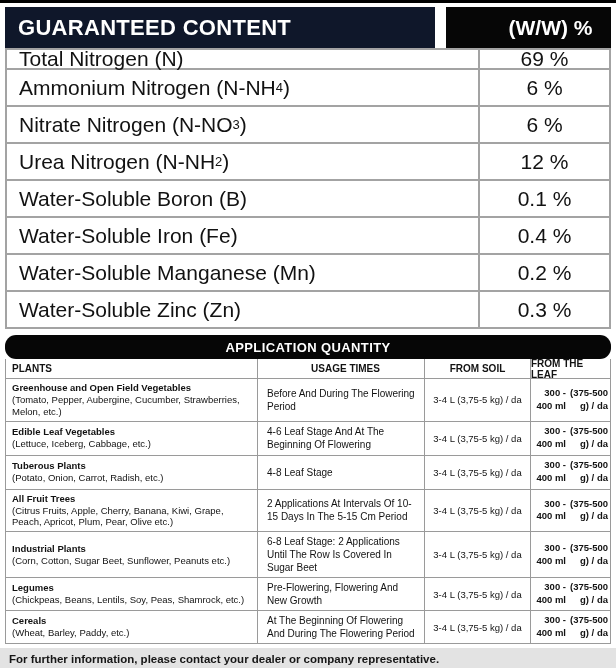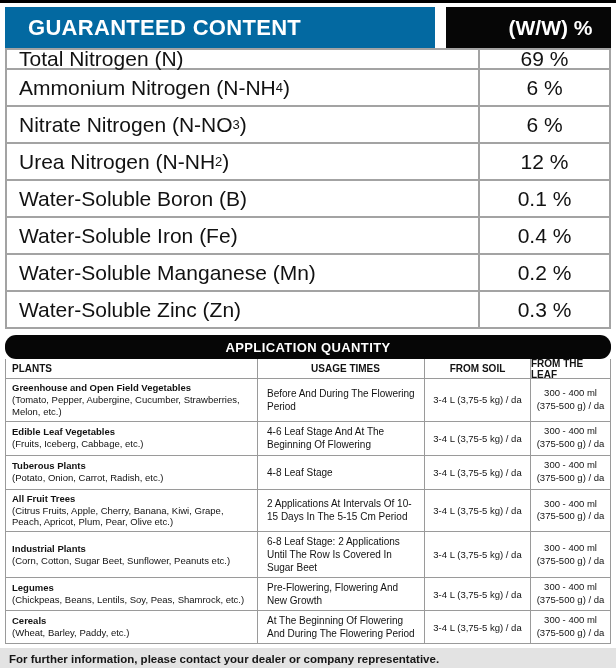--- a/index.html
+++ b/index.html
@@ -7,22 +7,22 @@
     width:616px; height:668px; background:#ffffff; overflow:hidden;
     font-family:"Liberation Sans", sans-serif; color:#121212;
     -webkit-font-smoothing:antialiased;
   }
   .top-edge { height:3px; background:#000; }
 
   
   .gc-table { margin:4px 5px 0 5px; }
   .gc-header { display:flex; gap:11px; height:41px; }
   .gc-cell-title {
-    flex:1; background:#0369a1; color:#fff; font-weight:700; font-size:22px;
-    letter-spacing:0.3px; display:flex; align-items:center; padding-left:23px;
+    flex:1; background:#0f172a; color:#fff; font-weight:700; font-size:22px;
+    letter-spacing:0.3px; display:flex; align-items:center; padding-left:13px;
   }
   .gc-cell-unit {
     width:121px; background:#060606; color:#fff; font-weight:700; font-size:21px;
     display:flex; align-items:center; justify-content:center;padding-left:44px;
   }
   .gc-row {
     display:flex; height:37px; box-sizing:border-box;
     border:2px solid #a3a3a3; border-top:none;
   }
   .gc-row.first { border-top:2px solid #a3a3a3; height:22px; }
@@ -50,21 +50,21 @@
   .c-usage  { width:167px; border-left:1px solid #9a9a9a;padding-left:9px; }
   .c-soil   { width:106px; border-left:1px solid #9a9a9a; }
   .c-leaf   { flex:1;      border-left:1px solid #9a9a9a; }
   .aq-head .c-plants { align-items:center; padding-left:6px; }
   .aq-head .c-usage, .aq-head .c-soil, .aq-head .c-leaf { align-items:center; justify-content:center; }
   .cell-plants { flex-direction:column; justify-content:center; align-items:flex-start; padding:3px 6px; }
   .plant-name   { font-weight:700; font-size:9.5px; line-height:1.25; }
   .plant-species{ font-size:9.5px; line-height:1.25; }
   .cell-usage { align-items:center; padding:3px 9px; font-size:10px; line-height:1.3; }
   .cell-soil  { align-items:center; justify-content:center; text-align:center; font-size:9.5px; padding:2px; }
-  .cell-leaf  { flex-direction:column; align-items:center; justify-content:center; text-align:right; font-size:9.5px; line-height:1.35; padding:2px; }
+  .cell-leaf  { flex-direction:row; align-items:center; justify-content:center; text-align:right; font-size:9.5px; line-height:1.35; padding:2px;font-weight:bold; }
   .h36{min-height:36px}.h34{min-height:34px}.h40{min-height:40px}.h38{min-height:38px}.h32{min-height:32px}.h33{min-height:33px}
 
   
   .footer {
     margin-top:4px; height:21px; background:#e3e3e3;
     display:flex; align-items:center; padding-left:9px;
     font-weight:700; font-size:11.5px; color:#161616;
   }
 </style>
 </head>
@@ -165,21 +165,21 @@
     <div class="aq-cell c-soil cell-soil">3-4 L (3,75-5 kg) / da</div>
     <div class="aq-cell c-leaf cell-leaf">
       <span>300 - 400 ml</span>
         <span>(375-500 g) / da</span>
     </div>
   </div>
 
   <div class="aq-row h34">
     <div class="aq-cell c-plants cell-plants">
       <span class="plant-name">Edible Leaf Vegetables</span>
-      <span class="plant-species">(Fruits, Iceberg, Cabbage, etc.)</span>
+      <span class="plant-species">(Lettuce, Iceberg, Cabbage, etc.)</span>
     </div>
     <div class="aq-cell c-usage cell-usage">
         <span>4-6 Leaf Stage And At The Beginning Of Flowering</span>
       </div>
     <div class="aq-cell c-soil cell-soil">3-4 L (3,75-5 kg) / da</div>
     <div class="aq-cell c-leaf cell-leaf">
       <span>300 - 400 ml</span>
         <span>(375-500 g) / da</span>
     </div>
   </div>

